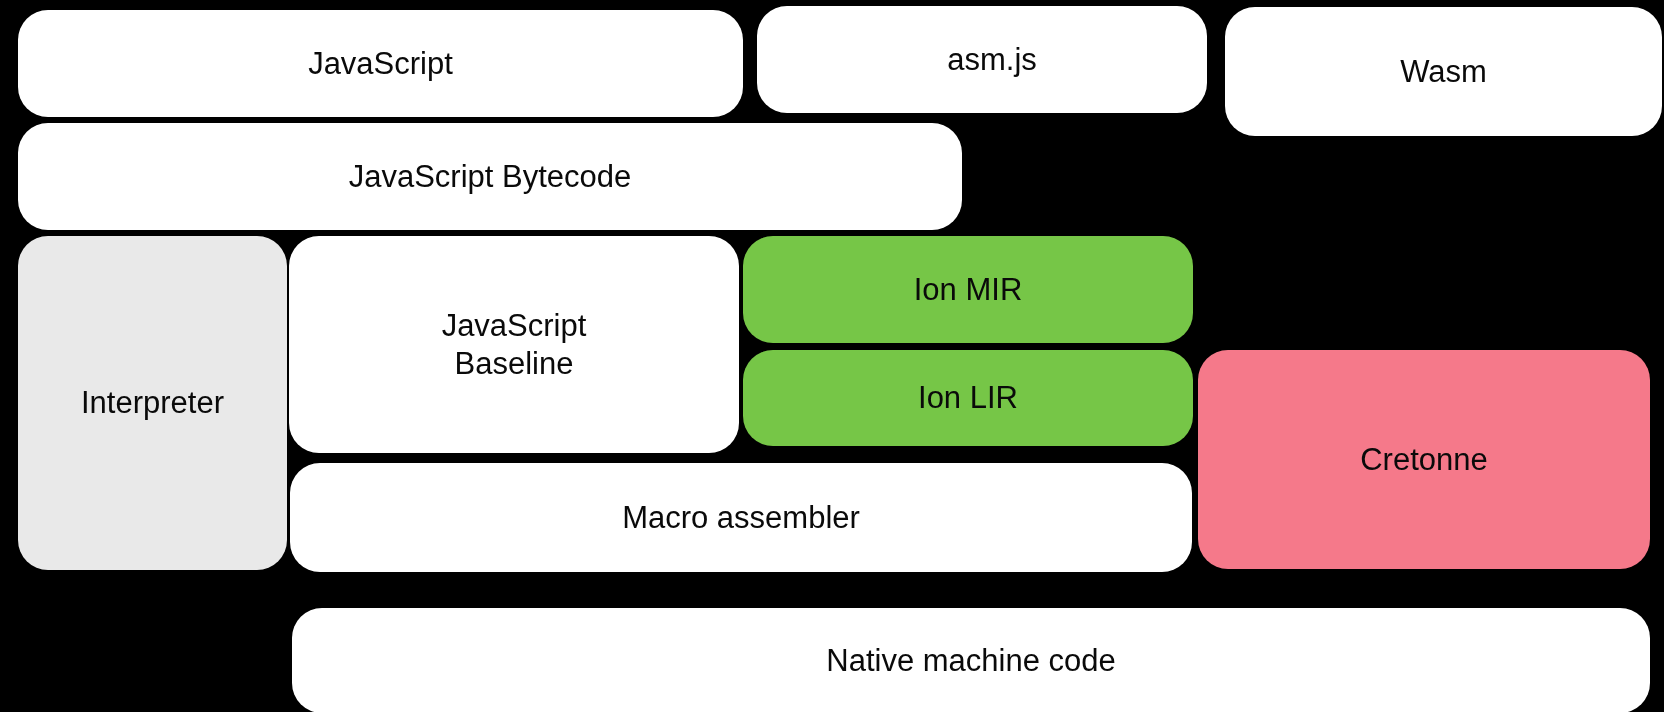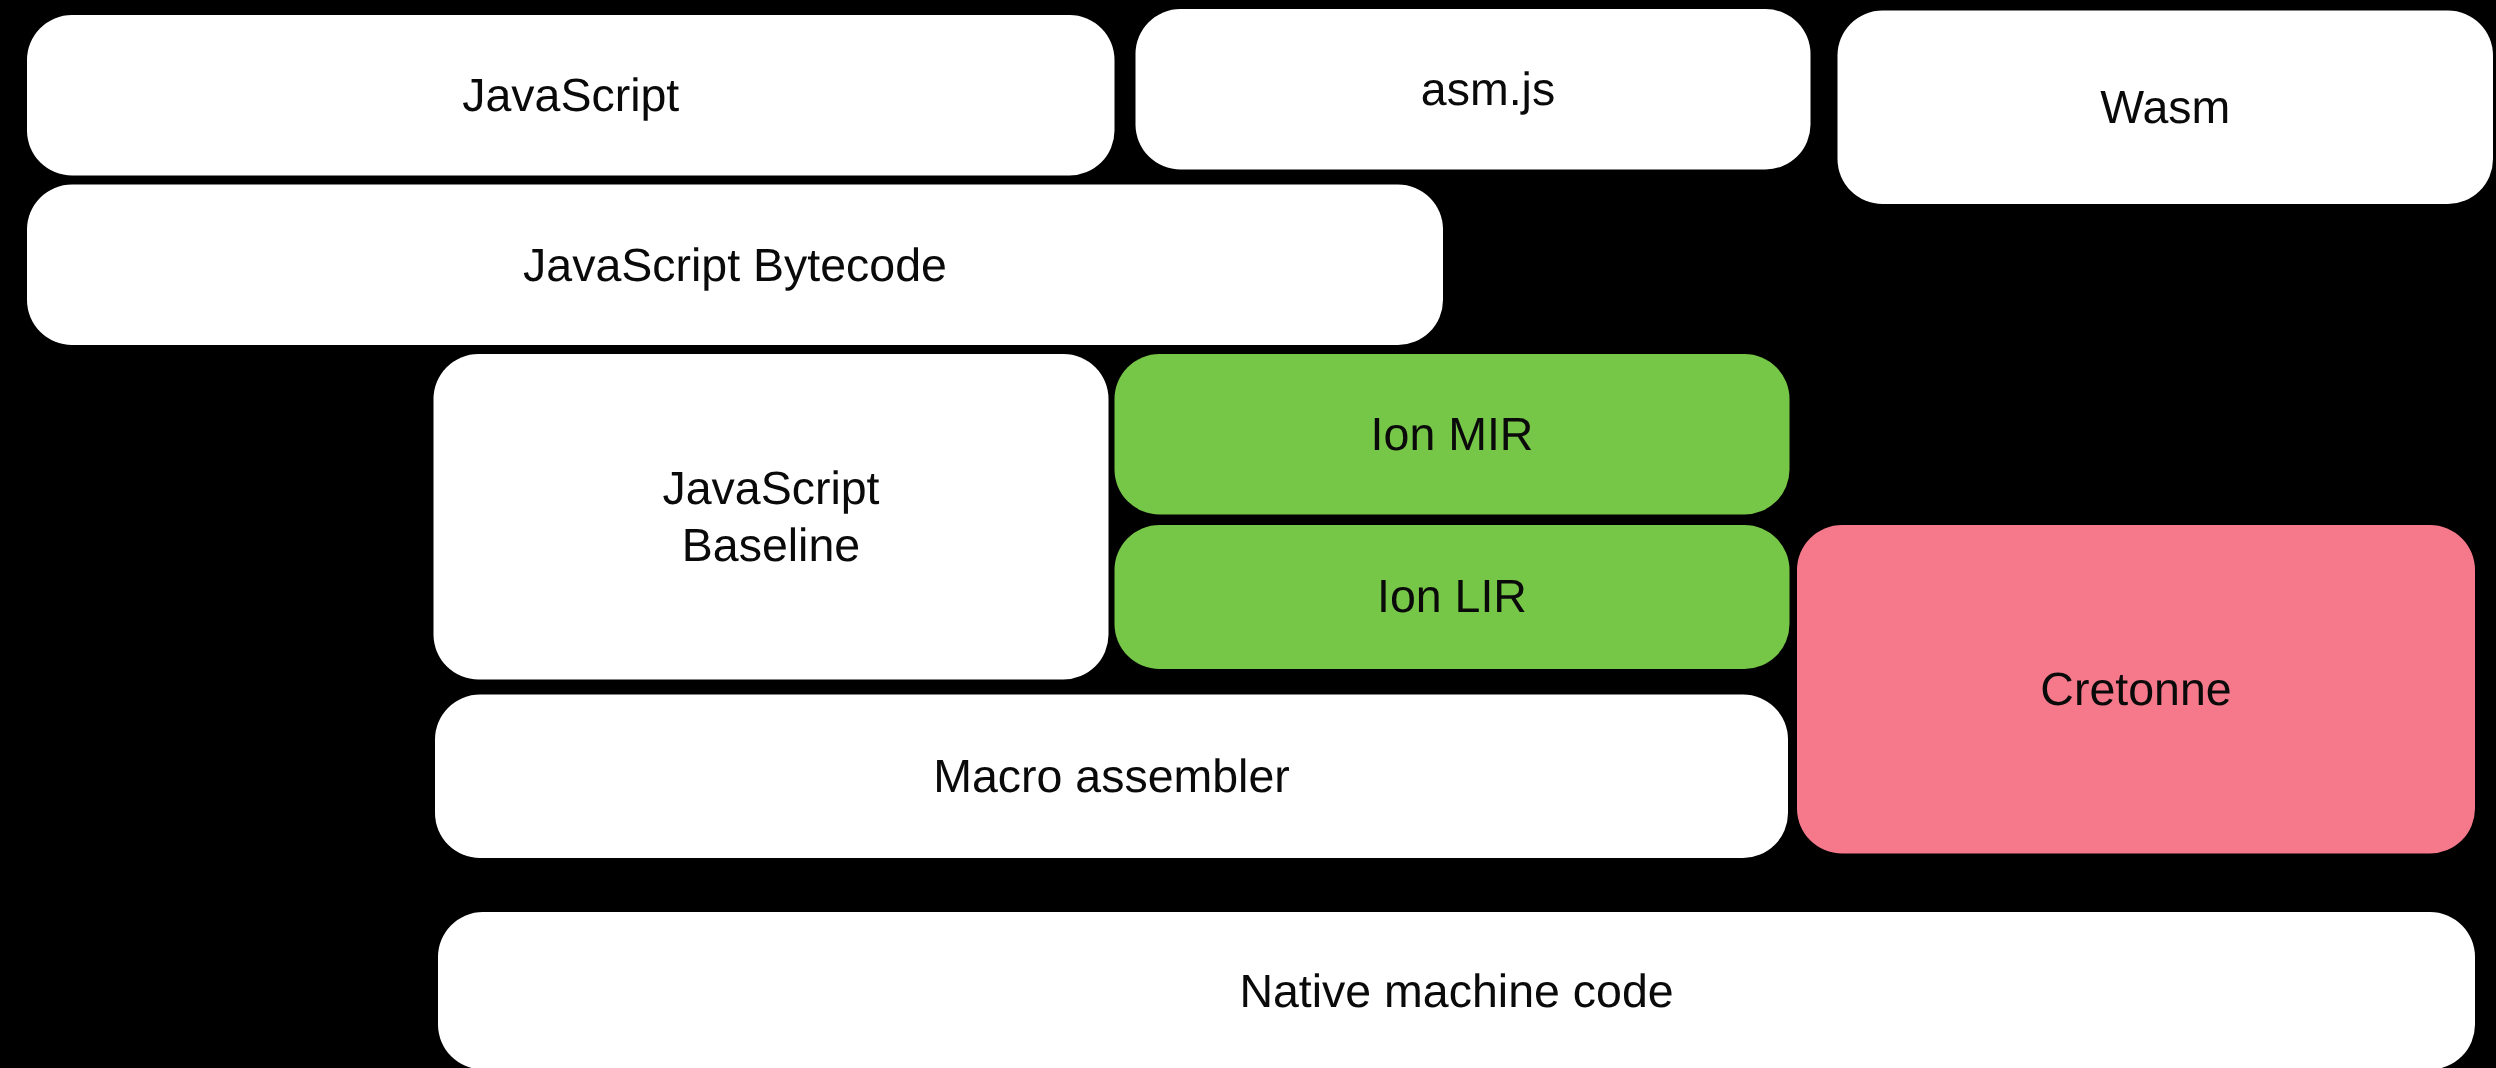--- a/index.html
+++ b/index.html
@@ -61,20 +61,23 @@
 
   <div class="box" id="b-wasm">
     <span>Wasm</span>
   </div>
 
   <div class="box" id="b-javascript-bytecode">
     <span>JavaScript Bytecode</span>
   </div>
 
 
+  <div class="box box-interpreter" id="b-interpreter">
+    <span>Interpreter</span>
+  </div>
 
   <div class="box" id="b-javascript-baseline">
     <span>JavaScript
 Baseline</span>
   </div>
 
   <div class="box box-ion" id="b-ion-mir">
     <span>Ion MIR</span>
   </div>
 

